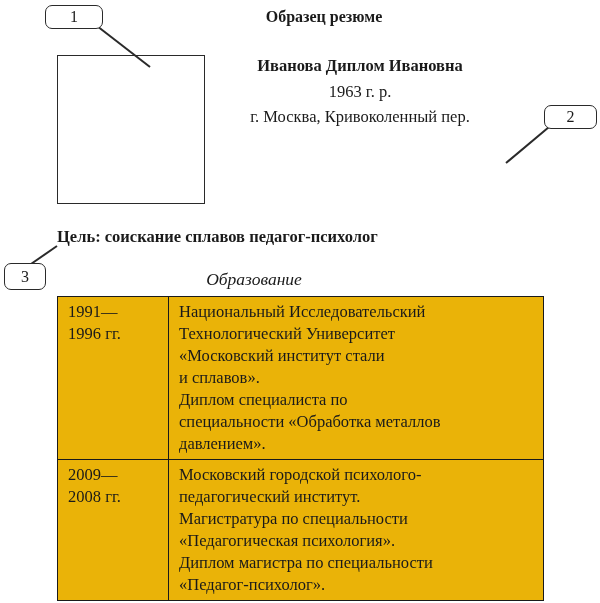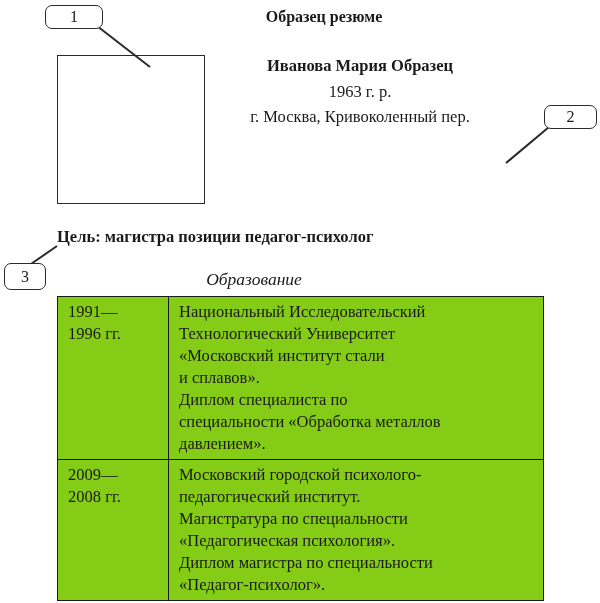--- a/index.html
+++ b/index.html
@@ -58,21 +58,21 @@
     width: 487px;
     border-collapse: collapse;
     font-size: 16.5px;
     line-height: 22px;
   }
   .edu-table td {
     border: 1.7px solid #1a1a1a;
     vertical-align: top;
     padding: 4px 10px;
     white-space: pre-line;
-    background: #84cc16;
+    background: #eab308;
   }
   td.period { width: 111px; }
   tr.row-1 td { height: 162px; }
   tr.row-2 td { height: 140px; }
   .callout {
     position: absolute;
     border: 1.8px solid #2a2a2a;
     border-radius: 7px;
     background: #ffffff;
     display: flex;
@@ -111,26 +111,26 @@
   </div>
   <div class="callout" id="callout-3">
     <span>3</span>
   </div>
 
   <div class="title">Образец резюме</div>
 
   <div class="photo"></div>
 
   <div class="contact">
-    <div class="name">Иванова Мария Образец</div>
+    <div class="name">Иванова Диплом Ивановна</div>
     <div>1963 г. р.</div>
     <div>г. Москва, Кривоколенный пер.</div>
   </div>
 
-  <div class="goal">Цель: магистра позиции педагог-психолог</div>
+  <div class="goal">Цель: соискание сплавов педагог-психолог</div>
 
   <div class="edu-heading">Образование</div>
 
   <table class="edu-table">
     <tbody>
         <tr class="row-1">
       <td class="period">1991—
 1996 гг.</td>
       <td class="details">Национальный Исследовательский
 Технологический Университет

